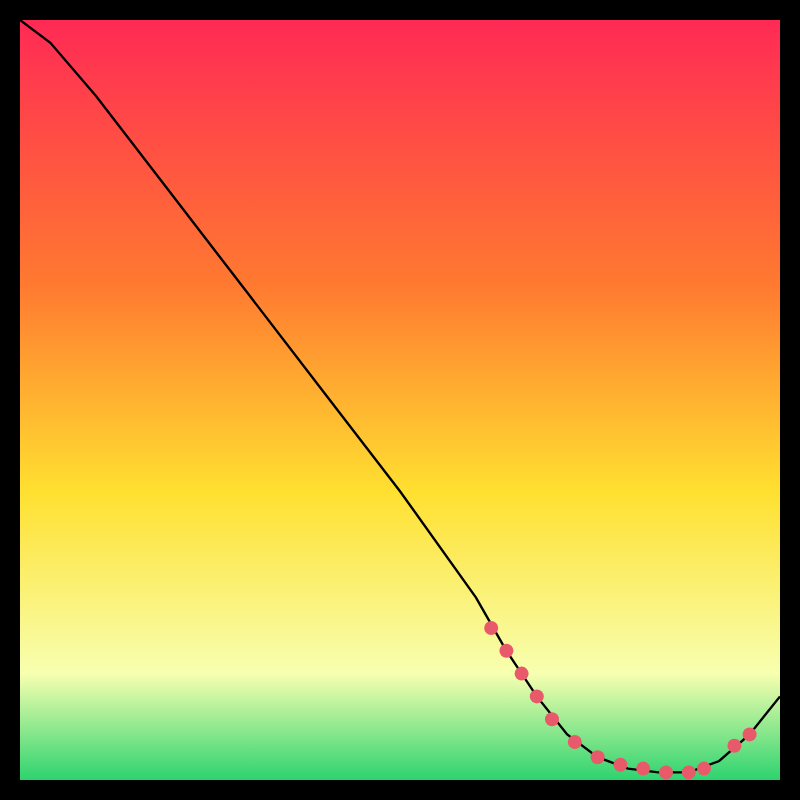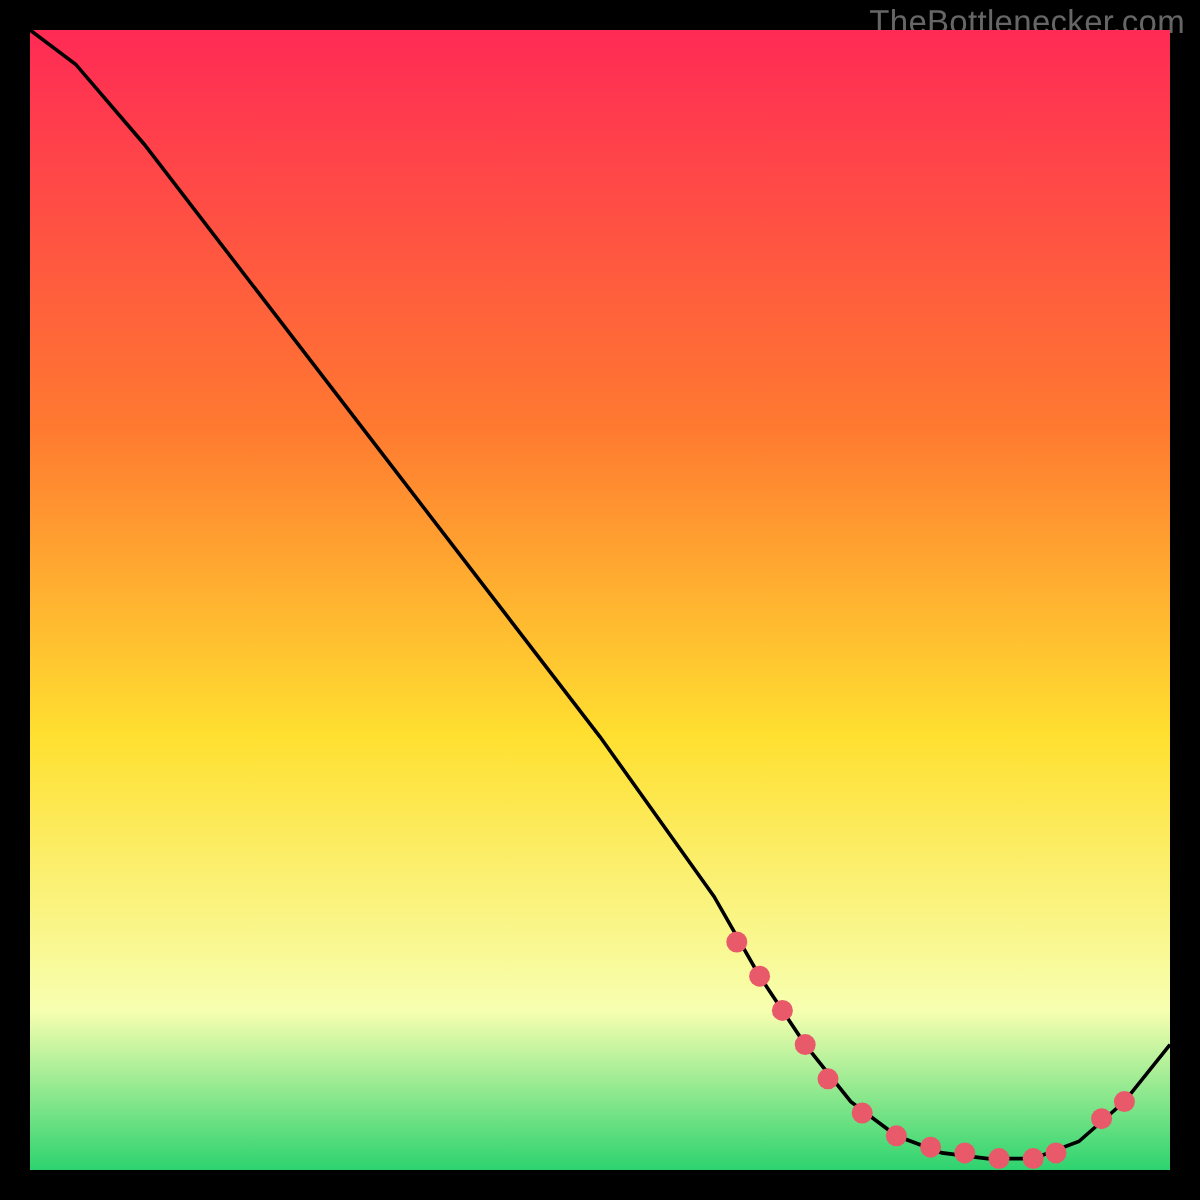--- a/index.html
+++ b/index.html
@@ -32,21 +32,20 @@
     font-size: 22px;
     font-weight: 400;
     letter-spacing: 0.2px;
     user-select: none;
   }
 </style>
 </head>
 <body>
 
 <div class="frame">
-  <div class="watermark">TheBottlenecker.com</div>
 
   <svg class="plot" viewBox="0 0 760 760" preserveAspectRatio="none">
     <defs>
       <linearGradient id="bg-grad" x1="0" y1="0" x2="0" y2="1">
         <stop id="g0" offset="0%" stop-color="#ff2a55"></stop>
         <stop id="g1" offset="35%" stop-color="#ff7a30"></stop>
         <stop id="g2" offset="62%" stop-color="#ffe030"></stop>
         <stop id="g3" offset="86%" stop-color="#f7ffb0"></stop>
         <stop id="g4" offset="100%" stop-color="#2dd36f"></stop>
       </linearGradient>

